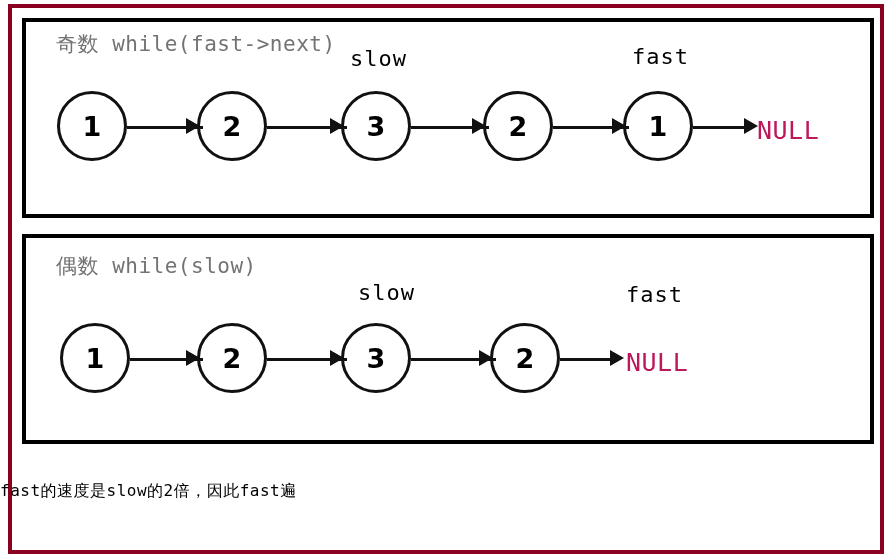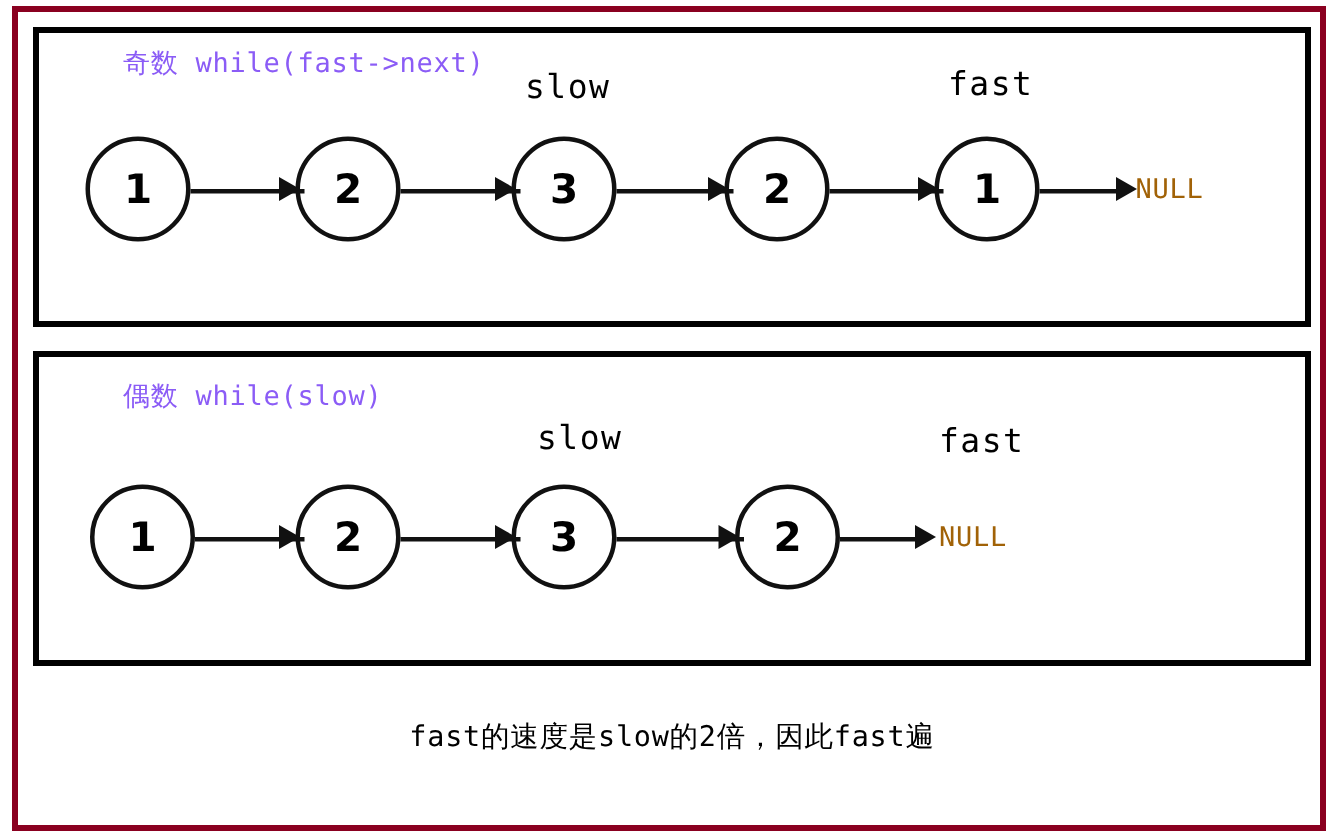--- a/index.html
+++ b/index.html
@@ -41,37 +41,36 @@
     height: 200px;
   }
   #panel-even {
     left: 22px;
     top: 234px;
     width: 852px;
     height: 210px;
   }
   .panel-heading {
     position: absolute;
-    font-size: 18px;
-    color: #8b5cf6;
+    font-size: 21px;
+    color: #737373;
     white-space: nowrap;
     letter-spacing: 0.5px;
-    margin-left: 26px;
   }
   .ptr-label {
     position: absolute;
     font-size: 22px;
     color: #000;
     white-space: nowrap;
     letter-spacing: 1px;
   }
   .null-label {
     position: absolute;
-    font-size: 18px;
-    color: #a16207;
+    font-size: 25px;
+    color: #be185d;
     white-space: nowrap;
     letter-spacing: 0.5px;
   }
   .node {
     position: absolute;
     width: 70px;
     height: 70px;
     border: 3px solid #111111;
     border-radius: 50%;
     background: #ffffff;
@@ -94,22 +93,21 @@
     width: 0;
     height: 0;
     border-top: 8px solid transparent;
     border-bottom: 8px solid transparent;
     border-left: 14px solid #111111;
   }
   .caption {
     position: absolute;
     left: 0;
     right: 0;
-    text-align: center;
-    font-size: 19px;
+    font-size: 16px;
     color: #000;
     line-height: 26px;
     letter-spacing: 0.5px;
   }
   .caption-line { display: block; }
 </style>
 </head>
 <body>
 
 <div id="canvas">

